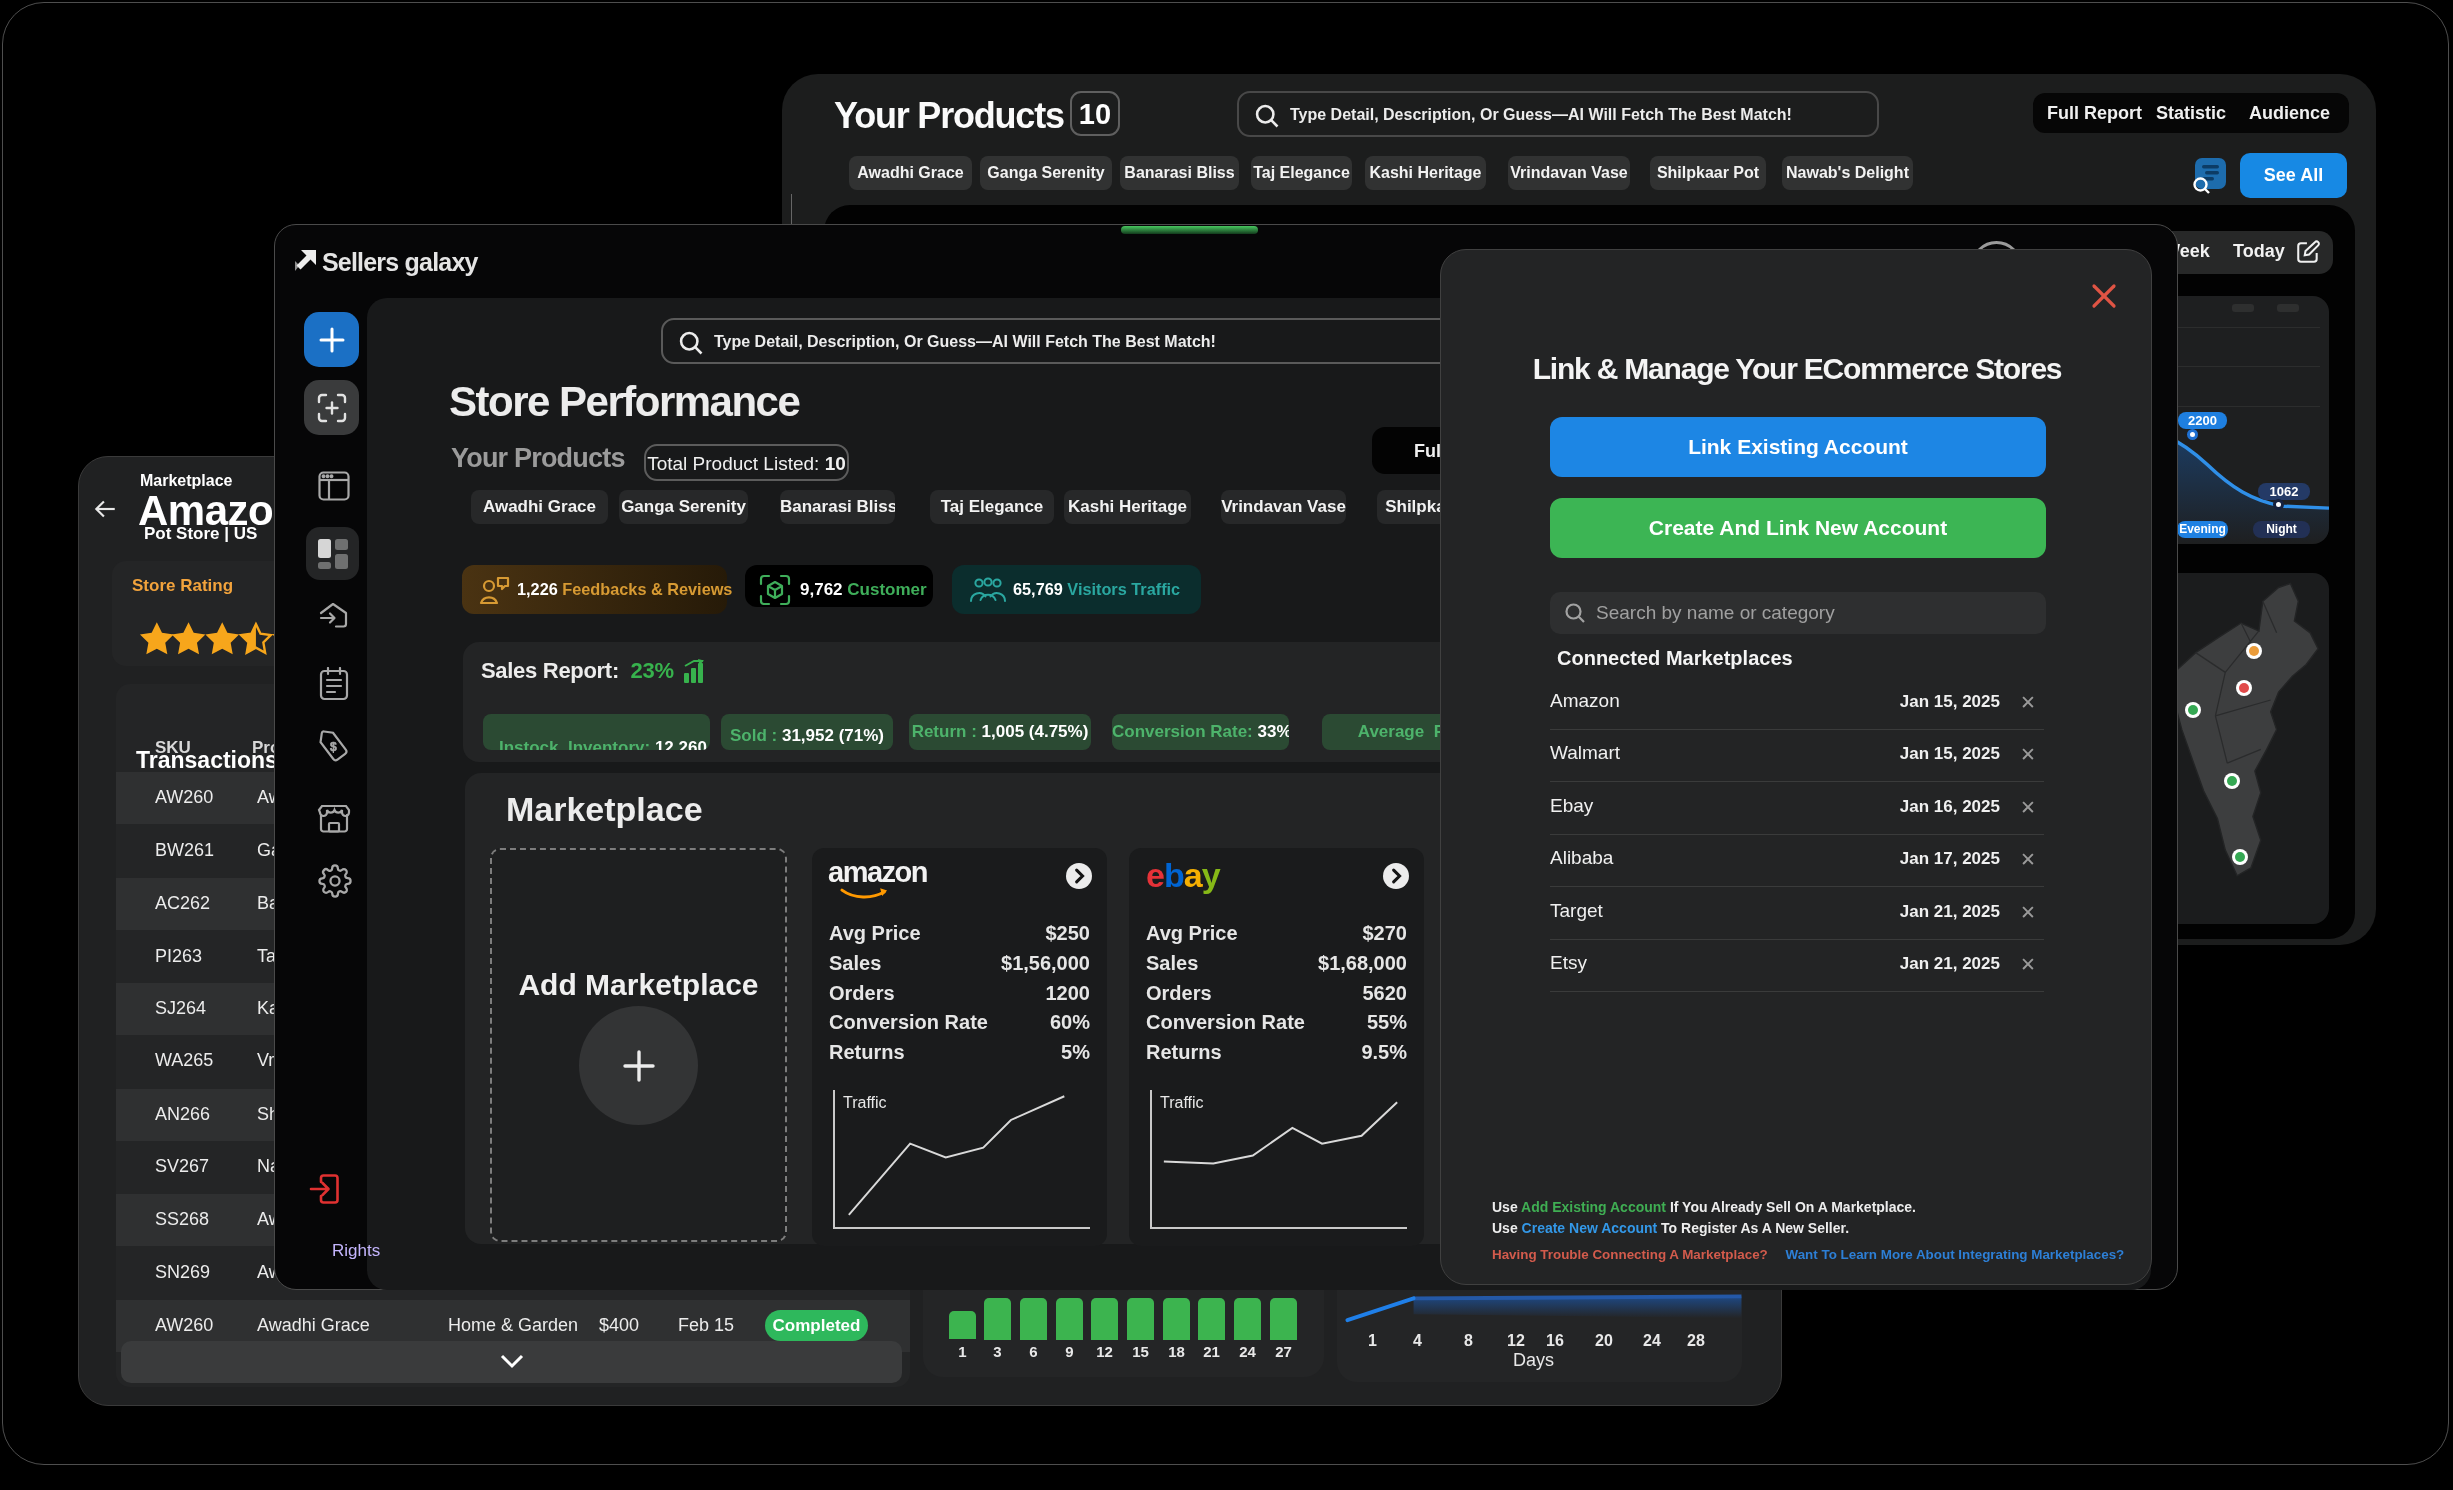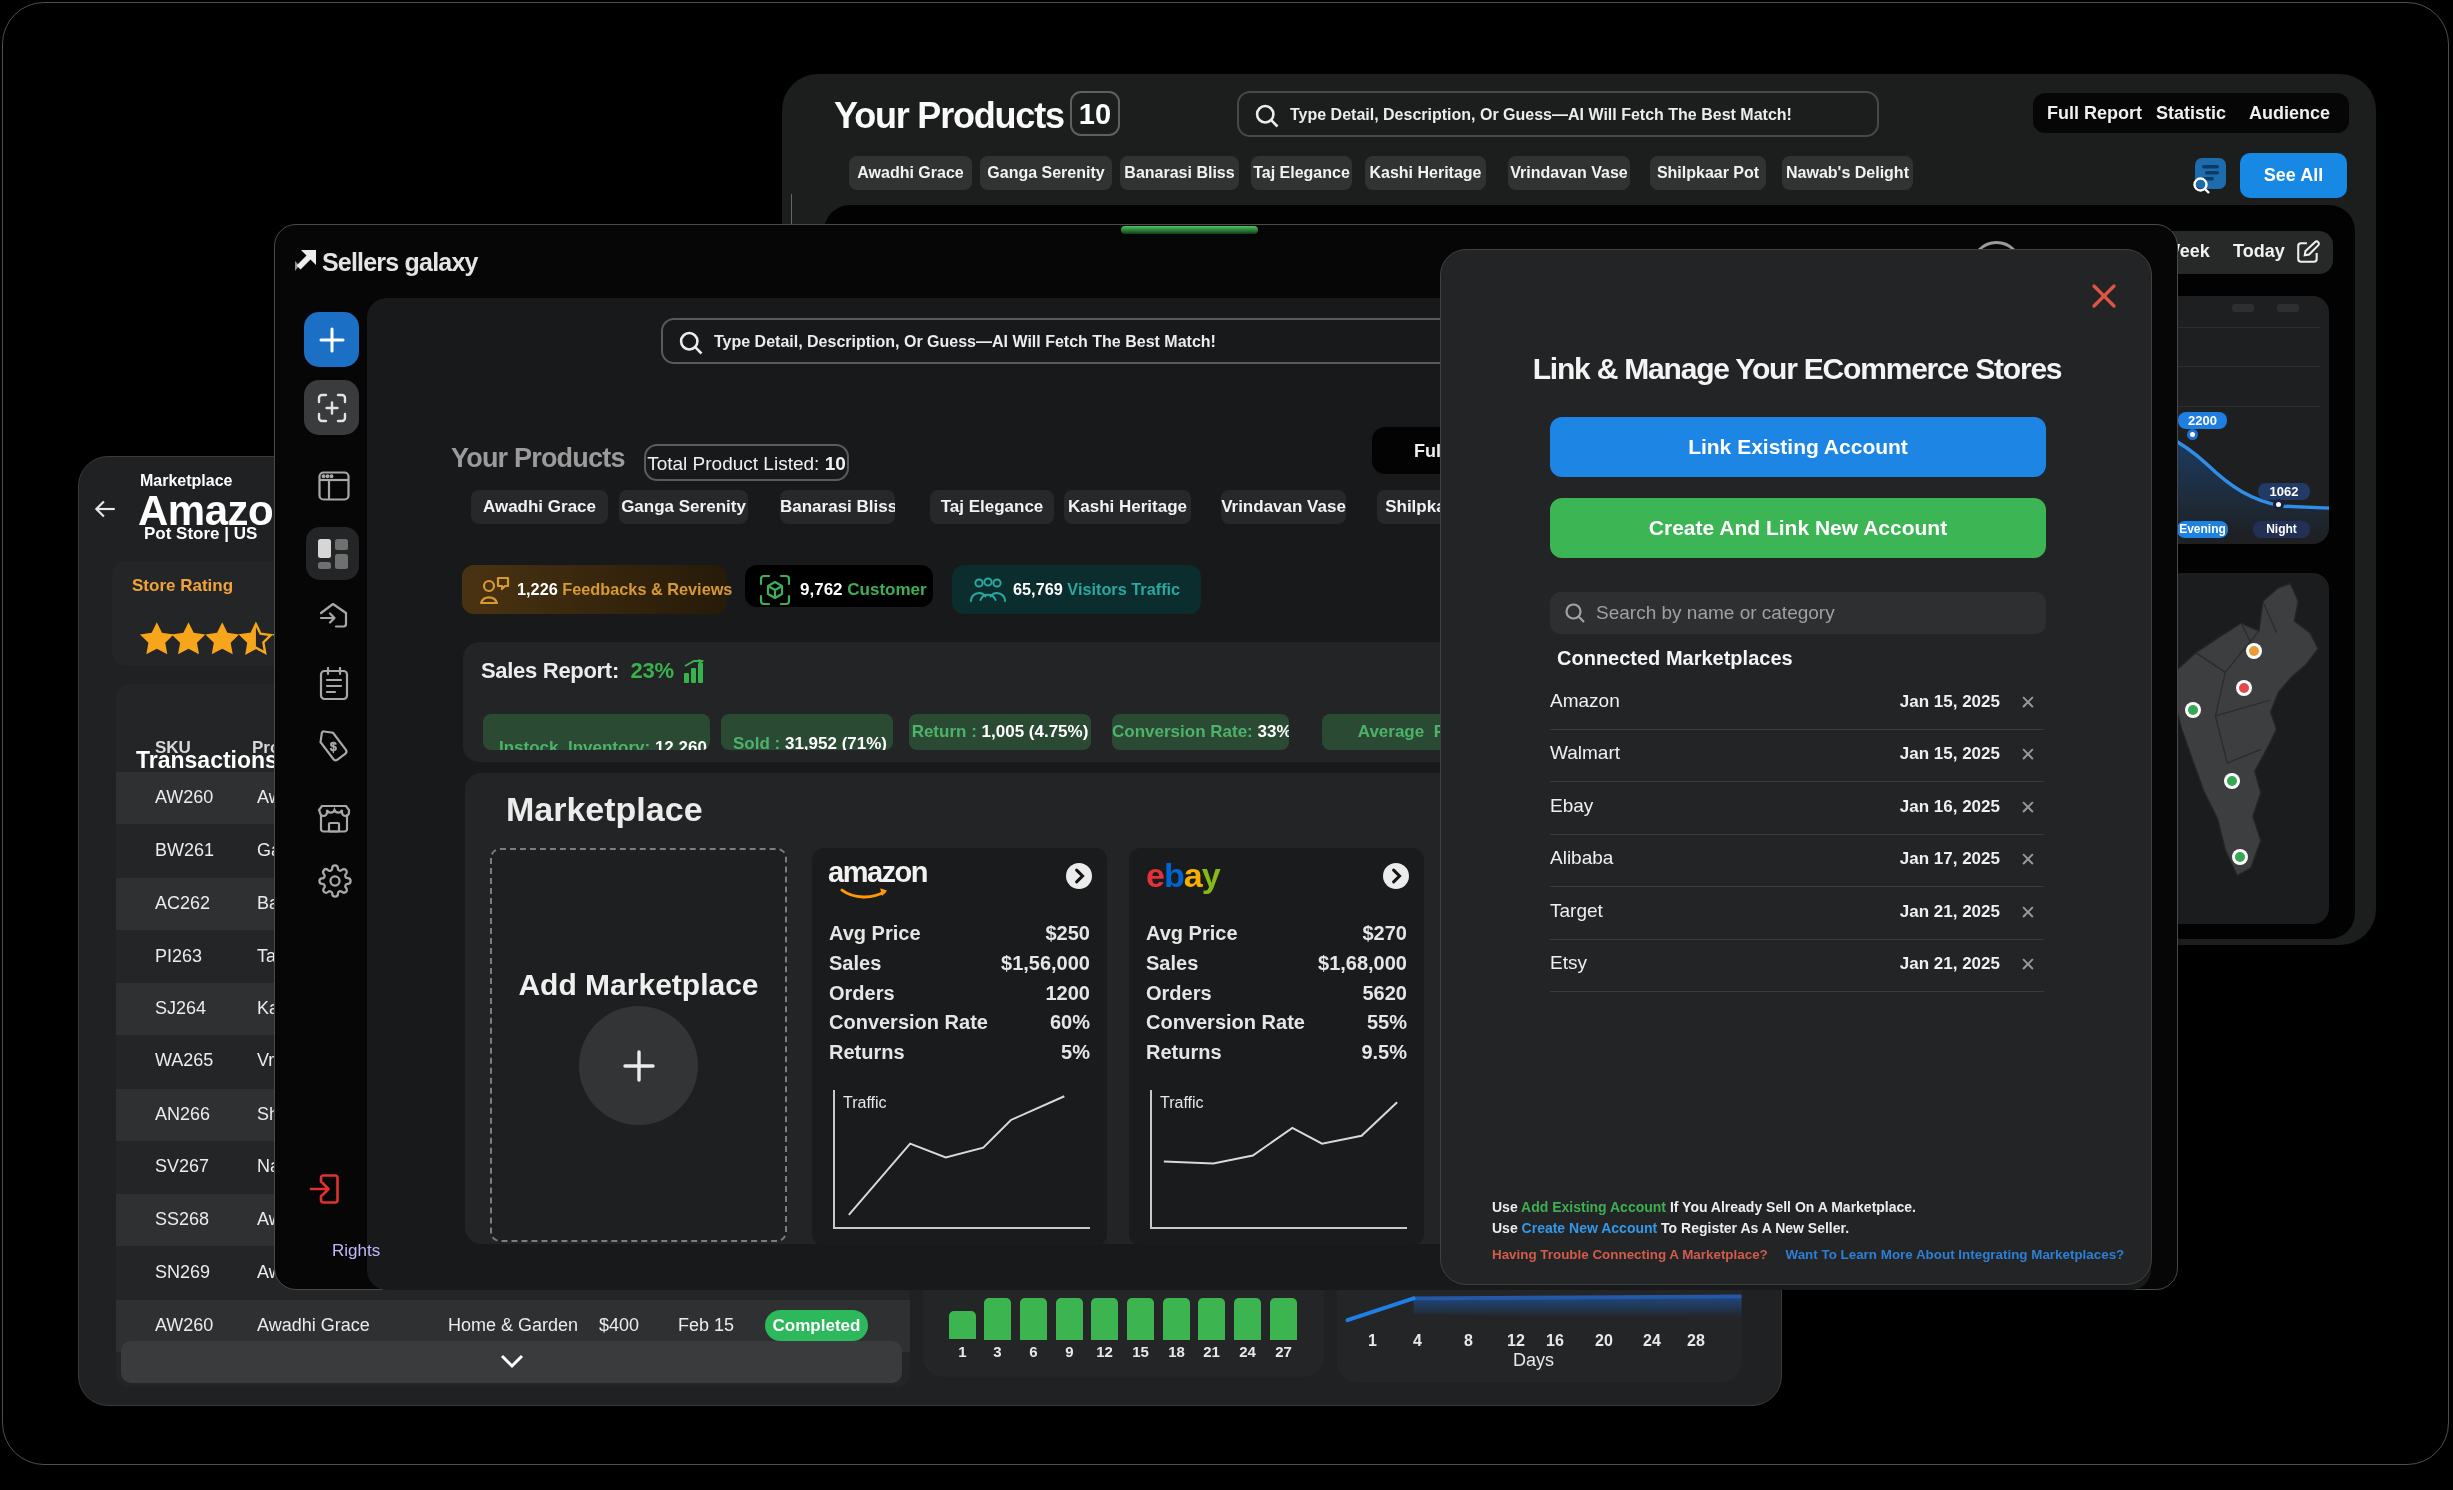--- a/index.html
+++ b/index.html
@@ -327,20 +327,21 @@
   <div class="abs" style="left:1696px;top:16px;width:51px;height:51px;border-radius:50%;border:3px solid #9a9a9a;"></div>
 
   <div class="abs" id="mp-content">
     <div class="abs" style="left:294px;top:20px;width:842px;height:46px;border:2px solid #5a5a5a;border-radius:13px;">
       <svg class="sicon" width="28" height="28" viewBox="0 0 24 24" fill="none" stroke="#ececec" stroke-width="2.2">
             <circle cx="10.5" cy="10.5" r="7"></circle>
             <line x1="15.8" y1="15.8" x2="21" y2="21"></line>
           </svg>
       <span class="sph">Type Detail, Description, Or Guess—AI Will Fetch The Best Match!</span>
     </div>
+    <div class="abs" style="left:82px;top:80px;font-size:42px;font-weight:bold;color:#ececec;letter-spacing:-1.5px;">Store Performance</div>
     <div class="abs" style="left:84px;top:145px;font-size:27px;font-weight:bold;color:#9b9b9b;letter-spacing:-0.8px;">Your Products</div>
     <div class="abs" style="left:277px;top:146px;width:205px;height:37px;border:2px solid #5c5c5c;border-radius:13px;text-align:center;line-height:35px;color:#f0f0f0;font-size:19px;">Total Product Listed: <b>10</b></div>
     <div class="abs" style="left:1005px;top:129px;width:510px;height:47px;background:#030303;border-radius:13px;color:#f0f0f0;font-size:18px;font-weight:bold;">
       <span class="abs" style="left:42px;top:14px;">Full Report</span>
           <span class="abs" style="left:223px;top:14px;">Statistic</span>
           <span class="abs" style="left:386px;top:14px;">Audience</span>
     </div>
     <div class="abs chip2" style="left:104px;width:137px;">Awadhi Grace</div>
     <div class="abs chip2" style="left:252px;width:129px;">Ganga Serenity</div>
     <div class="abs chip2" style="left:413px;width:115px;">Banarasi Bliss</div>
@@ -377,21 +378,21 @@
     <div class="abs" style="left:96px;top:344px;width:1122px;height:120px;background:#232425;border-radius:16px;">
       <div class="abs" style="left:18px;top:16px;font-size:22px;font-weight:bold;color:#ececec;letter-spacing:-0.3px;">Sales Report: <span style="color:#37b24d;">&nbsp;23%</span></div>
       <svg class="abs" style="left:219px;top:17px;" width="26" height="24" viewBox="0 0 26 24">
             <rect x="2" y="14" width="5" height="10" rx="1" fill="#37b24d"></rect>
             <rect x="9" y="9" width="5" height="15" rx="1" fill="#37b24d"></rect>
             <rect x="16" y="4" width="5" height="20" rx="1" fill="#37b24d"></rect>
             <path d="M3 7 L12 2 L21 2" stroke="#37b24d" stroke-width="2" fill="none"></path>
             <path d="M16 0 L22 1.5 L17.5 6 Z" fill="#37b24d"></path>
           </svg>
       <div class="abs schip" style="left:20px;width:227px;padding:16px;"><span class="g">Instock&nbsp; Inventory:</span>&nbsp;<b>12,260</b></div>
-      <div class="abs schip" style="left:258px;width:172px;padding:12px;"><span class="g">Sold :</span>&nbsp;<b>31,952 (71%)</b></div>
+      <div class="abs schip" style="left:258px;width:172px;padding:4px;"><span class="g">Sold :</span>&nbsp;<b>31,952 (71%)</b></div>
       <div class="abs schip" style="left:446px;width:182px;padding:0;"><span class="g">Return :</span>&nbsp;<b>1,005 (4.75%)</b></div>
       <div class="abs schip" style="left:649px;width:177px;padding:0;"><span class="g">Conversion Rate:</span>&nbsp;<b>33%</b></div>
       <div class="abs schip" style="left:859px;width:223px;padding:0;"><span class="g">Average&nbsp; Rate: </span>&nbsp;<b>4.2</b></div>
     </div>
 
     <div class="abs" style="left:98px;top:475px;width:1120px;height:471px;background:#232425;border-radius:16px;">
       <div class="abs" style="left:41px;top:17px;font-size:34px;font-weight:bold;color:#ececec;">Marketplace</div>
       <div class="abs" style="left:25px;top:75px;width:297px;height:394px;border:2px dashed #7d7d7d;border-radius:10px;background:#1e1f20;">
         <div class="abs" style="left:0;top:118px;width:100%;text-align:center;font-size:30px;font-weight:bold;color:#f0f0f0;">Add Marketplace</div>
         <div class="abs" style="left:87px;top:156px;width:119px;height:119px;border-radius:50%;background:#333435;">

